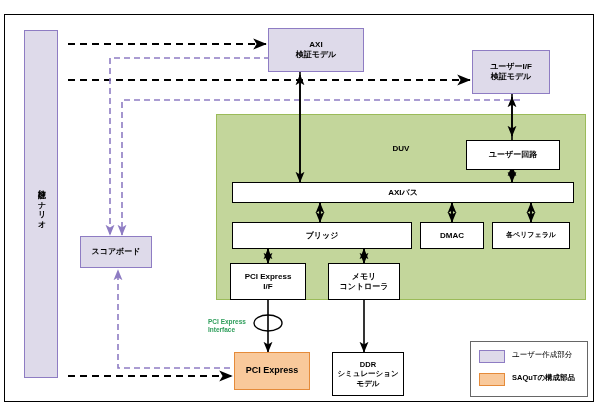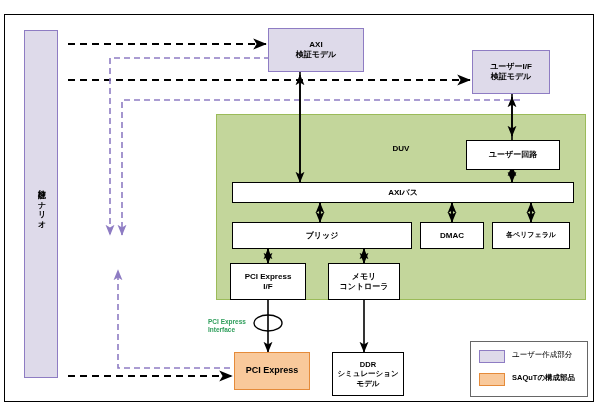--- a/index.html
+++ b/index.html
@@ -178,20 +178,21 @@
 Interface</div>
 
   <div class="box box-user vtext" style="left:24px;top:30px;width:34px;height:348px;">検証シナリオ</div>
 
   <div class="box box-user" style="left:268px;top:28px;width:96px;height:44px;">AXI
 検証モデル</div>
 
   <div class="box box-user" style="left:472px;top:50px;width:78px;height:44px;">ユーザーI/F
 検証モデル</div>
 
+  <div class="box box-user" style="left:80px;top:236px;width:72px;height:32px;">スコアボード</div>
 
   <div class="box box-white" style="left:466px;top:140px;width:94px;height:30px;">ユーザー回路</div>
 
   <div class="box box-white" style="left:232px;top:182px;width:342px;height:21px;">AXIバス</div>
 
   <div class="box box-white" style="left:232px;top:222px;width:180px;height:27px;text-align:right;">ブリッジ</div>
 
   <div class="box box-white" style="left:420px;top:222px;width:64px;height:27px;">DMAC</div>
 
   <div class="box box-white" style="left:492px;top:222px;width:78px;height:27px;font-size:7px;">各ペリフェラル</div>

